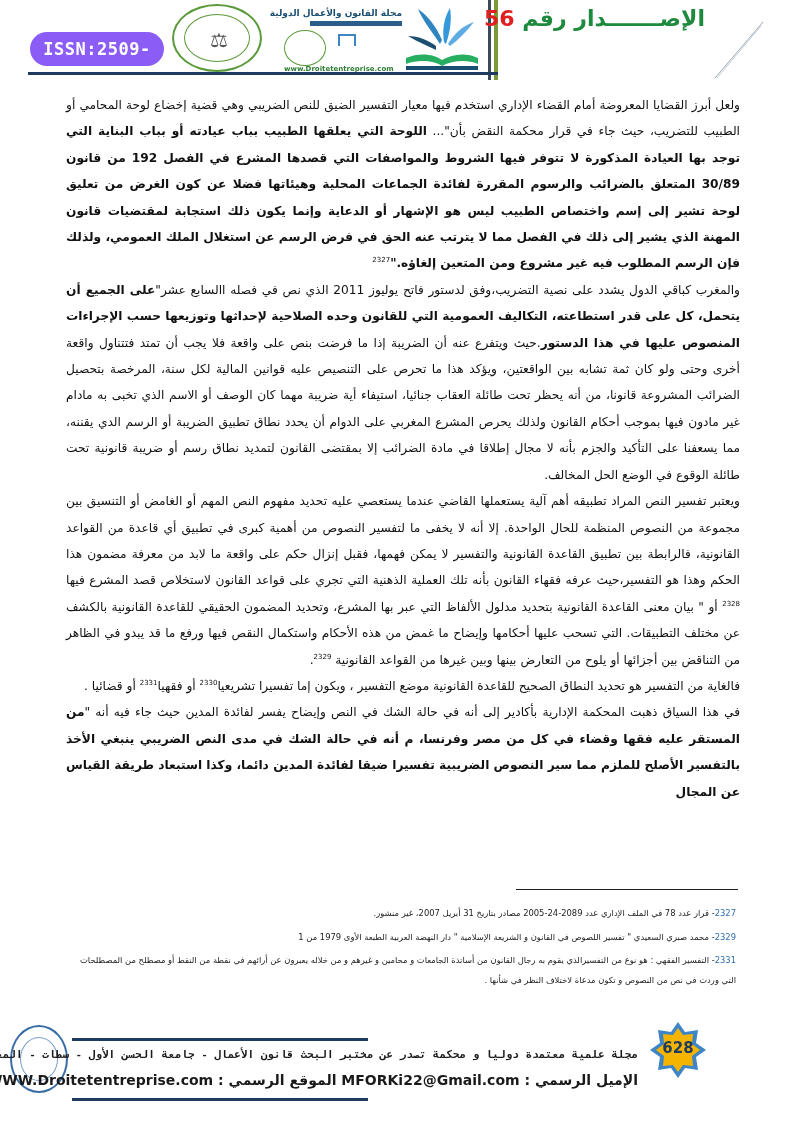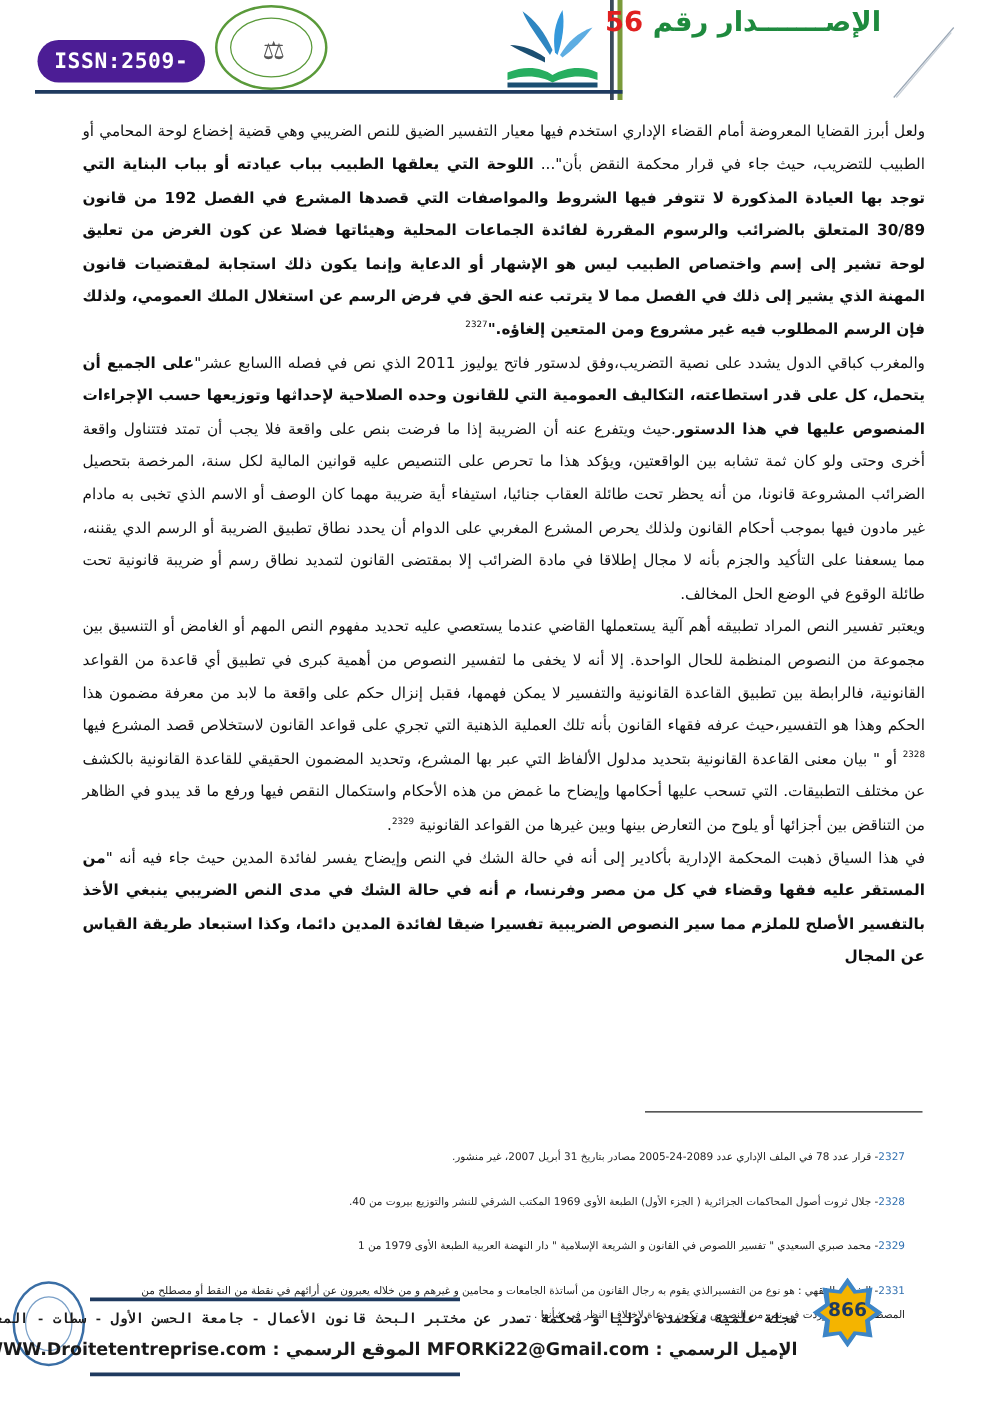--- a/index.html
+++ b/index.html
@@ -1,20 +1,20 @@
 <!DOCTYPE html>
 <html><head>
 <meta charset="utf-8">
 <style>
   html, body { margin:0; padding:0; background:#ffffff; }
   body { width:794px; height:1123px; position:relative; overflow:hidden; font-family:"DejaVu Sans", sans-serif; color:#111; }
 
   
   .header { position:absolute; left:0; top:0; width:794px; height:80px; }
-  .issn { position:absolute; left:30px; top:32px; width:134px; height:34px; background:#4c1d95; border-radius:18px; color:#fff; font-family:"DejaVu Sans Mono", monospace; font-weight:bold; font-size:17px; line-height:34px; text-align:center; letter-spacing:0.5px; }
+  .issn { position:absolute; left:30px; top:32px; width:134px; height:34px; background:#8b5cf6; border-radius:18px; color:#fff; font-family:"DejaVu Sans Mono", monospace; font-weight:bold; font-size:17px; line-height:34px; text-align:center; letter-spacing:0.5px; }
   .seal-big { position:absolute; left:172px; top:4px; width:90px; height:68px; border:2px solid #5a9a3a; border-radius:50%; box-sizing:border-box; }
   .seal-big .ring { position:absolute; left:10px; top:8px; right:10px; bottom:8px; border:1px solid #5a9a3a; border-radius:50%; }
   .seal-big .scale { position:absolute; left:36px; top:22px; font-size:20px; color:#555; }
   .journal-logo { position:absolute; left:280px; top:8px; width:122px; height:62px; }
   .journal-logo .jtitle { position:absolute; right:0; top:0; font-size:9px; color:#1b4f72; font-weight:bold; direction:rtl; white-space:nowrap; }
   .journal-logo .band { position:absolute; left:30px; right:0; top:13px; height:5px; background:#2a5d8a; }
   .journal-logo .mini-seal { position:absolute; left:4px; top:22px; width:40px; height:34px; border:1.5px solid #5a9a3a; border-radius:50%; }
   .journal-logo .arch { position:absolute; left:58px; top:26px; width:14px; height:10px; border:2px solid #3d85c6; border-bottom:none; }
   .journal-logo .url { position:absolute; left:4px; top:57px; font-size:7px; color:#2e7d32; font-weight:bold; }
   .book-logo { position:absolute; left:400px; top:4px; width:80px; height:70px; }
@@ -29,21 +29,21 @@
   
   .content { position:absolute; left:66px; top:92px; width:674px; direction:rtl; text-align:justify; font-family:"DejaVu Sans", sans-serif; font-size:12.2px; line-height:26.4px; }
   .content p { margin:0; }
   .content b { font-weight:bold; }
   .content sup { font-size:7px; line-height:0; vertical-align:super; }
   .content .heading { font-weight:bold; }
 
   
   .fn-rule { position:absolute; left:516px; top:889px; width:222px; height:1px; background:#222; }
   .footnotes { position:absolute; left:66px; top:900px; width:674px; direction:rtl; font-size:8.4px; line-height:19.5px; color:#222; }
-  .footnotes div { margin:16px; }
+  .footnotes div { margin:4px; }
   .fn-num { color:#2f6fb0; }
 
   
   .footer-seal { position:absolute; left:10px; top:1025px; width:58px; height:68px; border:2px solid #3a6ea5; border-radius:50%; box-sizing:border-box; }
   .footer-seal .inner { position:absolute; left:8px; top:10px; right:8px; bottom:10px; border:1px solid #7aa0c8; border-radius:50%; }
   .footer-rule-top { position:absolute; left:72px; top:1038px; width:296px; height:3px; background:#1f3a5f; }
   .footer-rule-bot { position:absolute; left:72px; top:1098px; width:296px; height:3px; background:#1f3a5f; }
   .footer-line1 { position:absolute; left:64px; top:1048px; width:574px; direction:rtl; text-align:right; font-size:11px; font-weight:bold; color:#1a1a1a; white-space:nowrap;font-family:Liberation Mono, monospace; }
   .footer-line2 { position:absolute; left:64px; top:1072px; width:574px; direction:rtl; text-align:left; font-size:14px; font-weight:bold; color:#1a1a1a; white-space:nowrap; }
   .page-badge { position:absolute; left:650px; top:1022px; width:56px; height:56px; }
@@ -53,20 +53,27 @@
 <body>
 
 <div class="header">
   <div class="issn">ISSN:2509-0291</div>
 
   <div class="seal-big">
     <div class="ring"></div>
     <div class="scale">⚖</div>
   </div>
 
+  <div class="journal-logo">
+    <div class="jtitle">مجلة القانون والأعمال الدولية</div>
+    <div class="band"></div>
+    <div class="mini-seal"></div>
+    <div class="arch"></div>
+    <div class="url">www.Droitetentreprise.com</div>
+  </div>
 
   <svg class="book-logo" viewBox="0 0 80 70">
     <path d="M40 40 C30 25 22 15 18 5 C28 12 36 22 42 36 Z" fill="#2e86c1"></path>
     <path d="M44 38 C42 25 44 14 50 4 C52 16 50 28 46 40 Z" fill="#3498db"></path>
     <path d="M48 40 C54 30 62 22 74 18 C66 28 58 36 50 42 Z" fill="#5dade2"></path>
     <path d="M36 42 C28 36 18 32 8 32 C18 38 28 42 36 46 Z" fill="#1b4f72"></path>
     <path d="M6 54 C20 48 34 50 42 56 C52 50 66 48 78 54 L78 60 C66 55 52 57 42 62 C34 57 20 55 6 60 Z" fill="#27ae60"></path>
     <path d="M6 62 L78 62 L78 66 L6 66 Z" fill="#1b4f72"></path>
   </svg>
 
@@ -87,39 +94,39 @@
 </div>
 
 <div class="content">
   <p><span>ولعل أبرز القضايا المعروضة أمام القضاء الإداري استخدم فيها معيار التفسير الضيق للنص الضريبي وهي قضية إخضاع لوحة المحامي أو الطبيب للتضريب، حيث جاء في قرار محكمة النقض بأن"... </span><b>اللوحة التي يعلقها الطبيب بباب عيادته أو بباب البناية التي توجد بها العيادة المذكورة لا تتوفر فيها الشروط والمواصفات التي قصدها المشرع في الفصل 192 من قانون 30/89 المتعلق بالضرائب والرسوم المقررة لفائدة الجماعات المحلية وهيئاتها فضلا عن كون الغرض من تعليق لوحة تشير إلى إسم واختصاص الطبيب ليس هو الإشهار أو الدعاية وإنما يكون ذلك استجابة لمقتضيات قانون المهنة الذي يشير إلى ذلك في الفصل مما لا يترتب عنه الحق في فرض الرسم عن استغلال الملك العمومي، ولذلك فإن الرسم المطلوب فيه غير مشروع ومن المتعين إلغاؤه."</b><sup>2327</sup></p>
 
   <p><span>والمغرب كباقي الدول يشدد على نصية التضريب،وفق لدستور فاتح يوليوز 2011 الذي نص في فصله االسابع عشر"</span><b>على الجميع أن يتحمل، كل على قدر استطاعته، التكاليف العمومية التي للقانون وحده الصلاحية لإحداثها وتوزيعها حسب الإجراءات المنصوص عليها في هذا الدستور</b><span>.حيث ويتفرع عنه أن الضريبة إذا ما فرضت بنص على واقعة فلا يجب أن تمتد فتتناول واقعة أخرى وحتى ولو كان ثمة تشابه بين الواقعتين، ويؤكد هذا ما تحرص على التنصيص عليه قوانين المالية لكل سنة، المرخصة بتحصيل الضرائب المشروعة قانونا، من أنه يحظر تحت طائلة العقاب جنائيا، استيفاء أية ضريبة مهما كان الوصف أو الاسم الذي تخبى به مادام غير مادون فيها بموجب أحكام القانون ولذلك يحرص المشرع المغربي على الدوام أن يحدد نطاق تطبيق الضريبة أو الرسم الدي يقننه، مما يسعفنا على التأكيد والجزم بأنه لا مجال إطلاقا في مادة الضرائب إلا بمقتضى القانون لتمديد نطاق رسم أو ضريبة قانونية تحت طائلة الوقوع في الوضع الحل المخالف.</span></p>
 
 
   <p><span>ويعتبر تفسير النص المراد تطبيقه أهم آلية يستعملها القاضي عندما يستعصي عليه تحديد مفهوم النص المهم أو الغامض أو التنسيق بين مجموعة من النصوص المنظمة للحال الواحدة. إلا أنه لا يخفى ما لتفسير النصوص من أهمية كبرى في تطبيق أي قاعدة من القواعد القانونية، فالرابطة بين تطبيق القاعدة القانونية والتفسير لا يمكن فهمها، فقبل إنزال حكم على واقعة ما لابد من معرفة مضمون هذا الحكم وهذا هو التفسير،حيث  عرفه فقهاء القانون بأنه تلك العملية الذهنية التي تجري على قواعد القانون لاستخلاص قصد المشرع فيها </span><sup>2328</sup><span> أو " بيان معنى القاعدة القانونية بتحديد مدلول الألفاظ التي عبر بها المشرع، وتحديد المضمون الحقيقي للقاعدة القانونية بالكشف عن مختلف التطبيقات. التي تسحب عليها أحكامها وإيضاح ما غمض من هذه الأحكام واستكمال النقص فيها ورفع ما قد يبدو في الظاهر من التناقض بين أجزائها أو يلوح من التعارض بينها وبين غيرها من القواعد القانونية </span><sup>2329</sup><span>.</span></p>
 
+  <p><span>فالغاية من التفسير هو تحديد النطاق الصحيح للقاعدة القانونية موضع التفسير ، ويكون إما تفسيرا تشريعيا</span><sup>2330</sup><span> أو فقهيا</span><sup>2331</sup><span> أو قضائيا .</span></p>
 
   <p><span>في هذا السياق ذهبت المحكمة الإدارية بأكادير إلى أنه في حالة الشك في النص وإيضاح يفسر لفائدة المدين حيث جاء فيه أنه "</span><b>من المستقر عليه فقها وقضاء في كل من مصر وفرنسا، م أنه في حالة الشك في مدى النص الضريبي ينبغي الأخذ بالتفسير الأصلح للملزم مما  سير النصوص الضريبية تفسيرا ضيقا لفائدة المدين دائما، وكذا استبعاد طريقة القياس عن المجال</b></p>
 </div>
 
 <div class="fn-rule"></div>
 <div class="footnotes">
   <div><span class="fn-num">2327</span><span>- قرار عدد 78 في الملف الإداري عدد 2089-24-2005 مصادر بتاريخ 31 أبريل 2007، غير منشور.</span></div>
-  <div><span class="fn-num">2328</span><span>- جلال ثروت أصول المحاكمات الجزائرية ( الجزء الأول) الطبعة الأوى 1969 المكتب الشرقي للنشر والتوزيع بيروت من 40.</span></div>
   <div><span class="fn-num">2329</span><span>- محمد صبري السعيدي " تفسير اللصوص في القانون و الشريعة الإسلامية " دار النهضة العربية الطبعة الأوى 1979 من 1</span></div>
   <div><span class="fn-num">2331</span><span>- التفسير الفقهي : هو نوع من التفسيرالذي  يقوم به رجال القانون من أساتذة الجامعات و محامين و غيرهم و من خلاله يعبرون عن أرائهم في نقطة من النقط أو مصطلح من المصطلحات التي وردت في نص من النصوص و تكون مدعاة لاختلاف النظر في شأنها .</span></div>
 </div>
 
 <div class="footer-seal">
   <div class="inner"></div>
 </div>
 <div class="footer-rule-top"></div>
 <div class="footer-line1">مجلة علمية معتمدة  دوليا و محكمة تصدر عن مختبر البحث قانون الأعمال - جامعة الحسن الأول - سطات - المغرب</div>
 <div class="footer-line2">الإميل الرسمي :  MFORKi22@Gmail.com الموقع الرسمي : WWW.Droitetentreprise.com</div>
 <div class="footer-rule-bot"></div>
 
 <div class="page-badge">
   <svg width="56" height="56" viewBox="0 0 56 56">
     <polygon points="28,0 35,10 48,8 46,21 56,28 46,35 48,48 35,46 28,56 21,46 8,48 10,35 0,28 10,21 8,8 21,10" fill="#3d85c6"></polygon>
     <polygon points="28,6 33,13 43,12 42,22 50,28 42,34 43,44 33,43 28,50 23,43 13,44 14,34 6,28 14,22 13,12 23,13" fill="#f4b400"></polygon>
   </svg>
-  <div class="pnum">866</div>
+  <div class="pnum">628</div>
 </div>
 
 </body></html>

